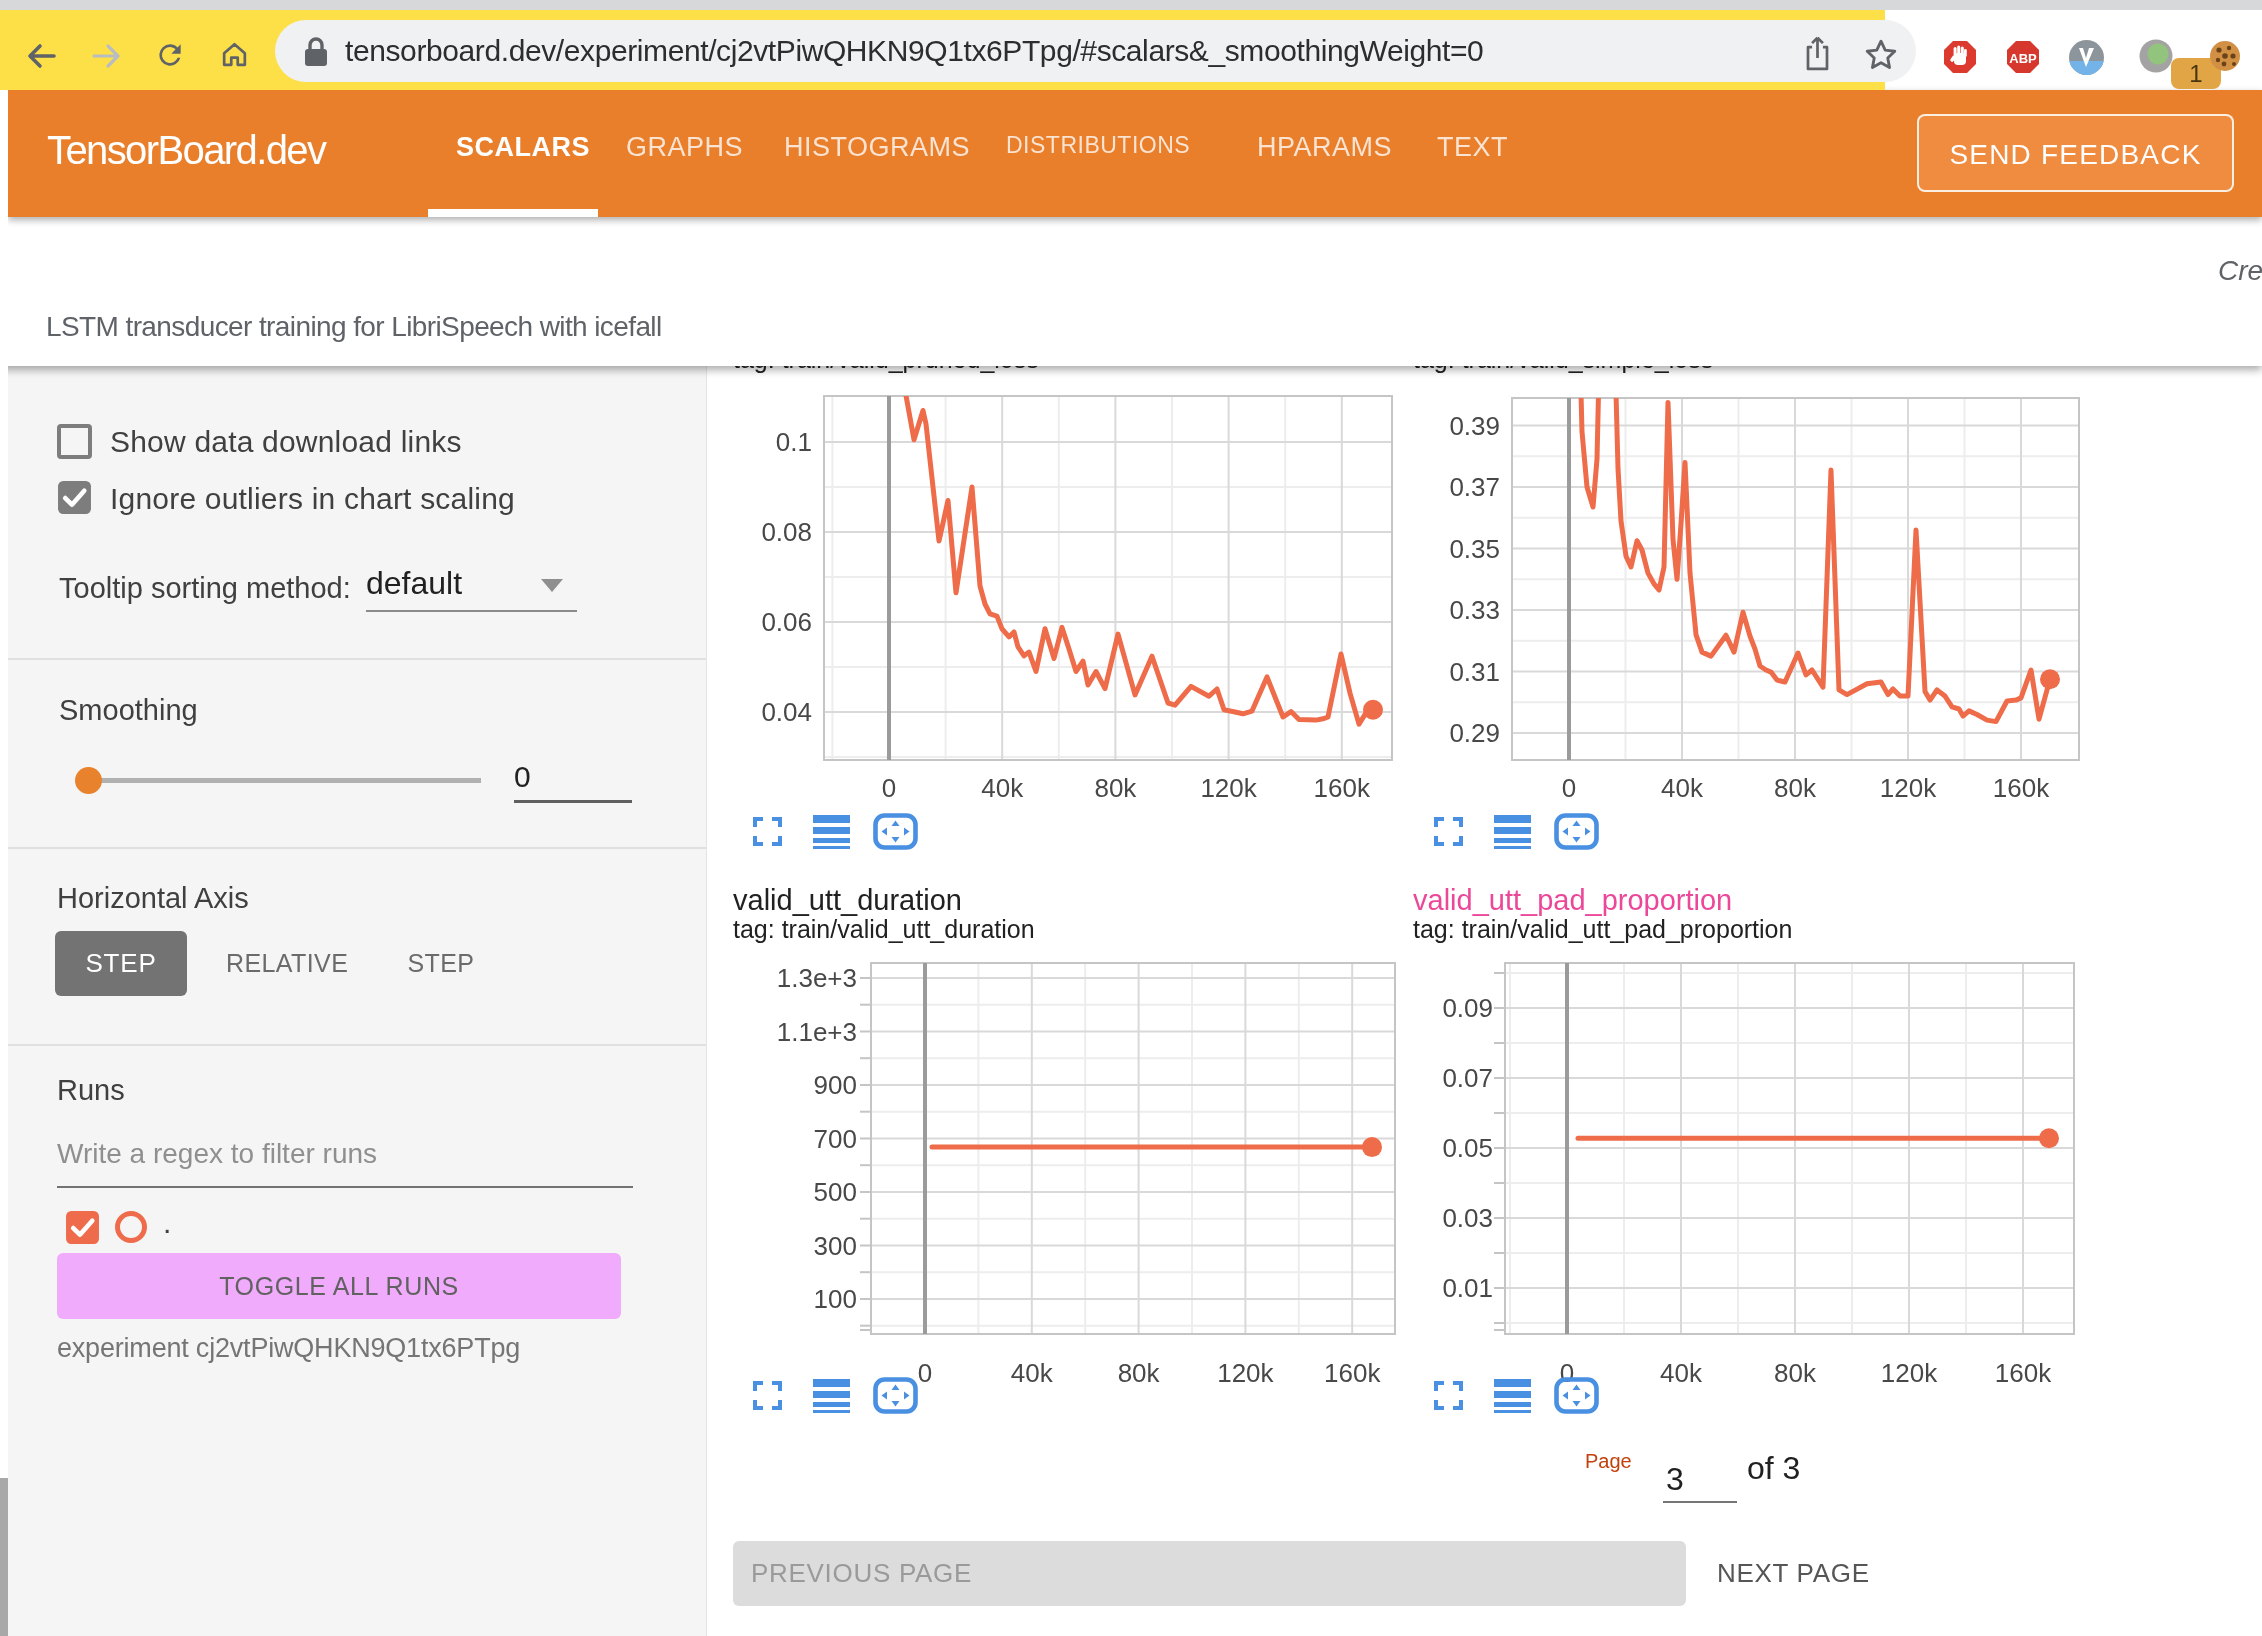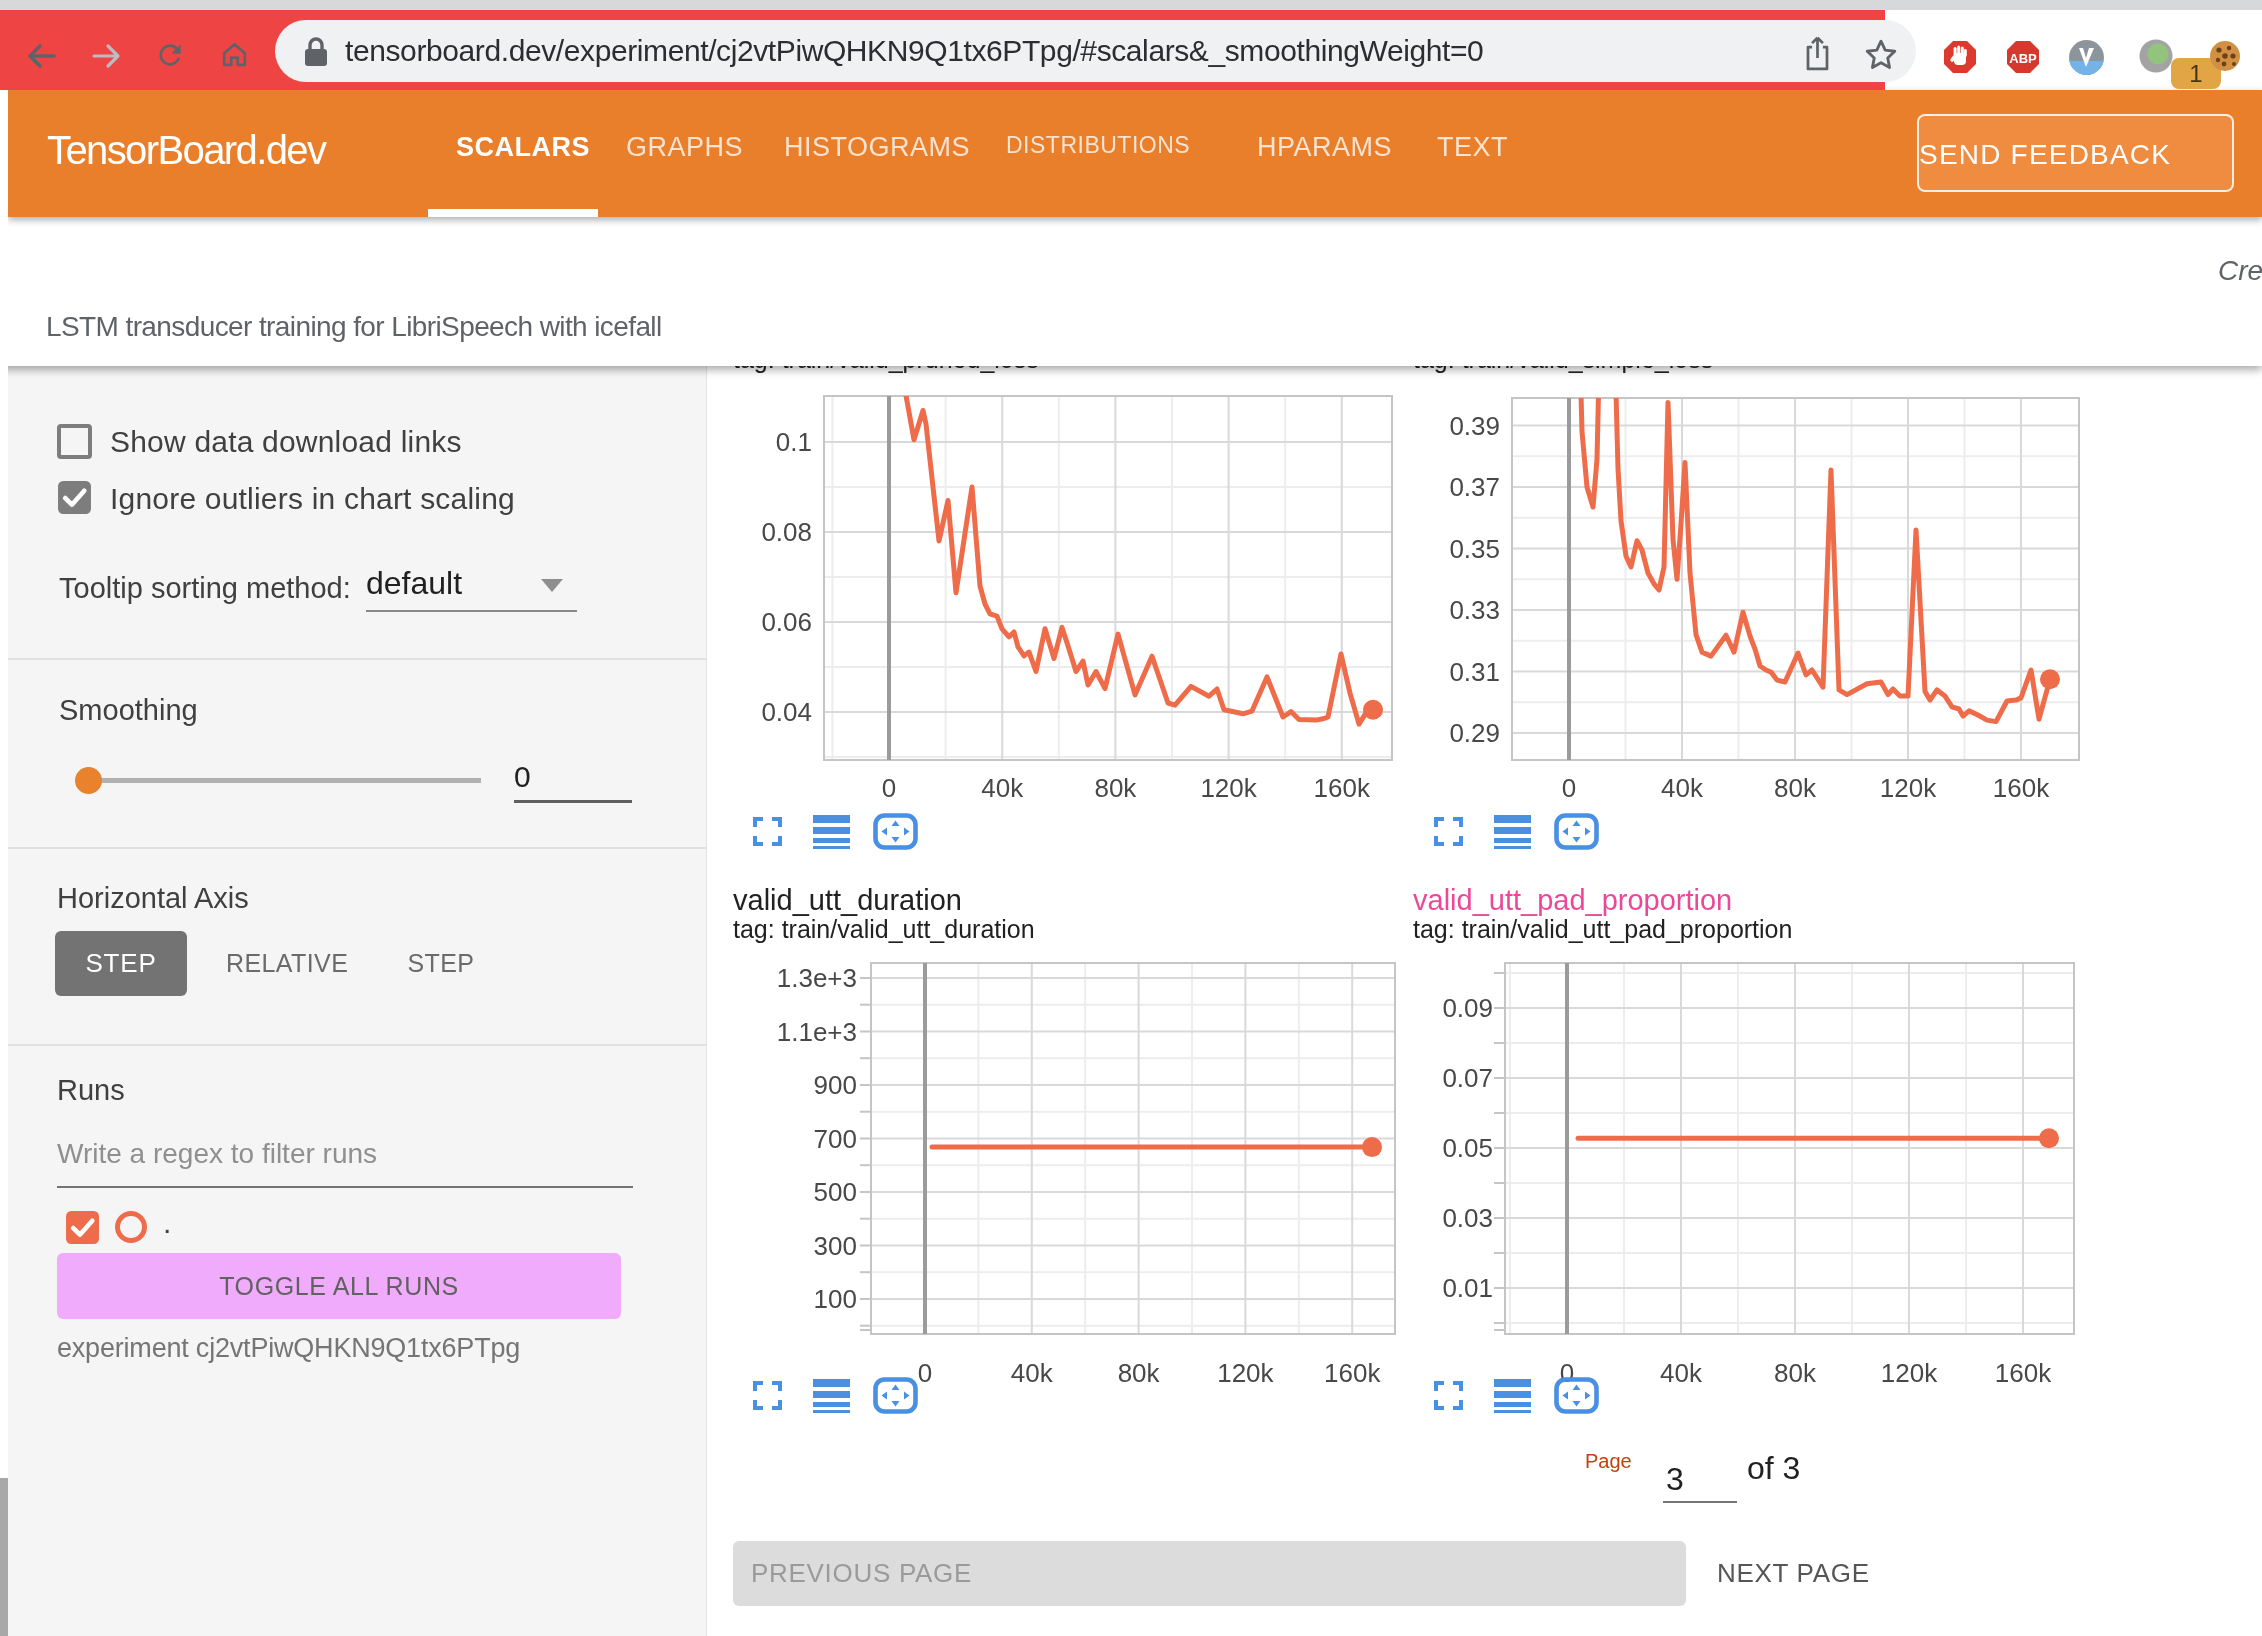--- a/index.html
+++ b/index.html
@@ -1,21 +1,21 @@
 <!DOCTYPE html>
 <html><head><meta charset="utf-8">
 <style>
 html,body{margin:0;padding:0;}
 body{width:2262px;height:1636px;overflow:hidden;font-family:"Liberation Sans",sans-serif;background:#fff;position:relative;}
 div{box-sizing:content-box}
 </style></head>
 <body>
 
 <div style="position:absolute;left:0;top:0;width:2262px;height:10px;background:#d7d8da;z-index:6"></div>
-<div style="position:absolute;left:0;top:10px;width:1885px;height:80px;background:#ef4444;z-index:6">
+<div style="position:absolute;left:0;top:10px;width:1885px;height:80px;background:#fde047;z-index:6">
   <svg style="position:absolute;left:27px;top:31px" width="30" height="30" viewBox="0 0 30 30">
       <path d="M27 15 H4 M13 5 L3 15 L13 25" fill="none" stroke="#5f6368" stroke-width="3.6" stroke-linecap="round" stroke-linejoin="round"></path>
     </svg>
   <svg style="position:absolute;left:91px;top:31px" width="30" height="30" viewBox="0 0 30 30">
       <path d="M3 15 H26 M17 5 L27 15 L17 25" fill="none" stroke="#b9bcc0" stroke-width="3.2" stroke-linecap="round" stroke-linejoin="round"></path>
     </svg>
   <svg style="position:absolute;left:154px;top:29px" width="32" height="32" viewBox="0 0 24 24">
       <path fill="#5f6368" d="M17.65 6.35A7.95 7.95 0 0 0 12 4a8 8 0 1 0 7.73 10h-2.08A6 6 0 1 1 12 6c1.66 0 3.14.69 4.22 1.78L13 11h7V4l-2.35 2.35z"></path>
     </svg>
   <svg style="position:absolute;left:219px;top:29px" width="31" height="31" viewBox="0 0 24 24">
@@ -78,21 +78,21 @@
 
 <div style="position:absolute;left:8px;top:90px;width:2254px;height:127px;background:#e97e2b;z-index:5;box-shadow:0 3px 7px rgba(0,0,0,0.32)"></div>
 <div style="position:absolute;left:47px;top:128px;font-size:40px;font-weight:400;color:#fff;letter-spacing:-1.6px;z-index:6">TensorBoard.dev</div>
 <div style="position:absolute;left:456px;top:132px;font-size:27px;font-weight:700;color:#ffffff;letter-spacing:0.5px;z-index:6">SCALARS</div>
 <div style="position:absolute;left:626px;top:132px;font-size:27px;font-weight:500;color:rgba(255,255,255,0.78);letter-spacing:0.5px;z-index:6">GRAPHS</div>
 <div style="position:absolute;left:784px;top:132px;font-size:27px;font-weight:500;color:rgba(255,255,255,0.78);letter-spacing:0.5px;z-index:6">HISTOGRAMS</div>
 <div style="position:absolute;left:1006px;top:132px;font-size:23px;font-weight:500;color:rgba(255,255,255,0.78);letter-spacing:0.5px;z-index:6">DISTRIBUTIONS</div>
 <div style="position:absolute;left:1257px;top:132px;font-size:27px;font-weight:500;color:rgba(255,255,255,0.78);letter-spacing:0.5px;z-index:6">HPARAMS</div>
 <div style="position:absolute;left:1437px;top:132px;font-size:27px;font-weight:500;color:rgba(255,255,255,0.78);letter-spacing:0.5px;z-index:6">TEXT</div>
 <div style="position:absolute;left:428px;top:209px;width:170px;height:8px;background:#fff;z-index:6"></div>
-<div style="position:absolute;left:1917px;top:114px;width:317px;height:78px;background:#ef8c40;border:2px solid rgba(255,255,255,0.85);border-radius:8px;color:#fff;font-size:28px;font-weight:500;letter-spacing:1.2px;text-align:left;line-height:78px;z-index:6;box-sizing:border-box">SEND FEEDBACK</div>
+<div style="position:absolute;left:1917px;top:114px;width:317px;height:78px;background:#ef8c40;border:2px solid rgba(255,255,255,0.85);border-radius:8px;color:#fff;font-size:28px;font-weight:500;letter-spacing:1.2px;text-align:center;line-height:78px;z-index:6;box-sizing:border-box">SEND FEEDBACK</div>
 
 <div style="position:absolute;left:0;top:217px;width:2262px;height:149px;background:#fff;z-index:4;box-shadow:0 4px 8px rgba(0,0,0,0.33)">
   <div style="position:absolute;left:46px;top:94px;font-size:28px;letter-spacing:-0.6px;color:#5f6368">LSTM transducer training for LibriSpeech with icefall</div>
   <div style="position:absolute;left:2218px;top:38px;font-size:28px;font-style:italic;color:#5f6368;white-space:nowrap">Created</div>
 </div>
 
 <div style="position:absolute;left:8px;top:366px;width:698px;height:1270px;background:#f5f5f5;z-index:1;border-right:1px solid #e4e4e4"></div>
 <div style="position:absolute;left:57px;top:424px;width:27px;height:27px;border:4px solid #7d7d7d;border-radius:4px;z-index:2"></div>
 <div style="position:absolute;left:110px;top:425px;font-size:30px;letter-spacing:0.2px;color:#404040;z-index:2">Show data download links</div>
 <svg style="position:absolute;left:57px;top:480px;z-index:2" width="35" height="35" viewBox="0 0 34 34">

